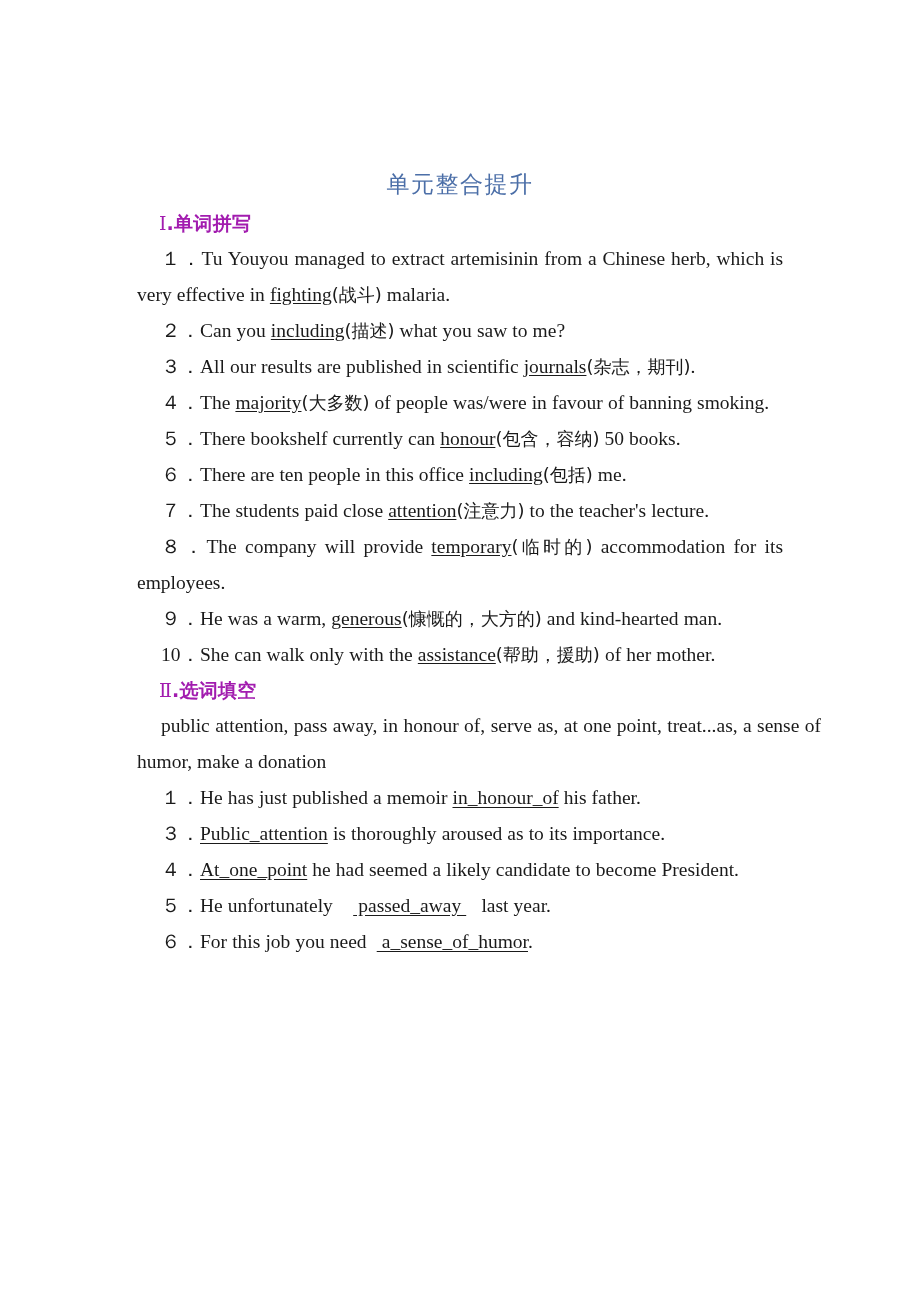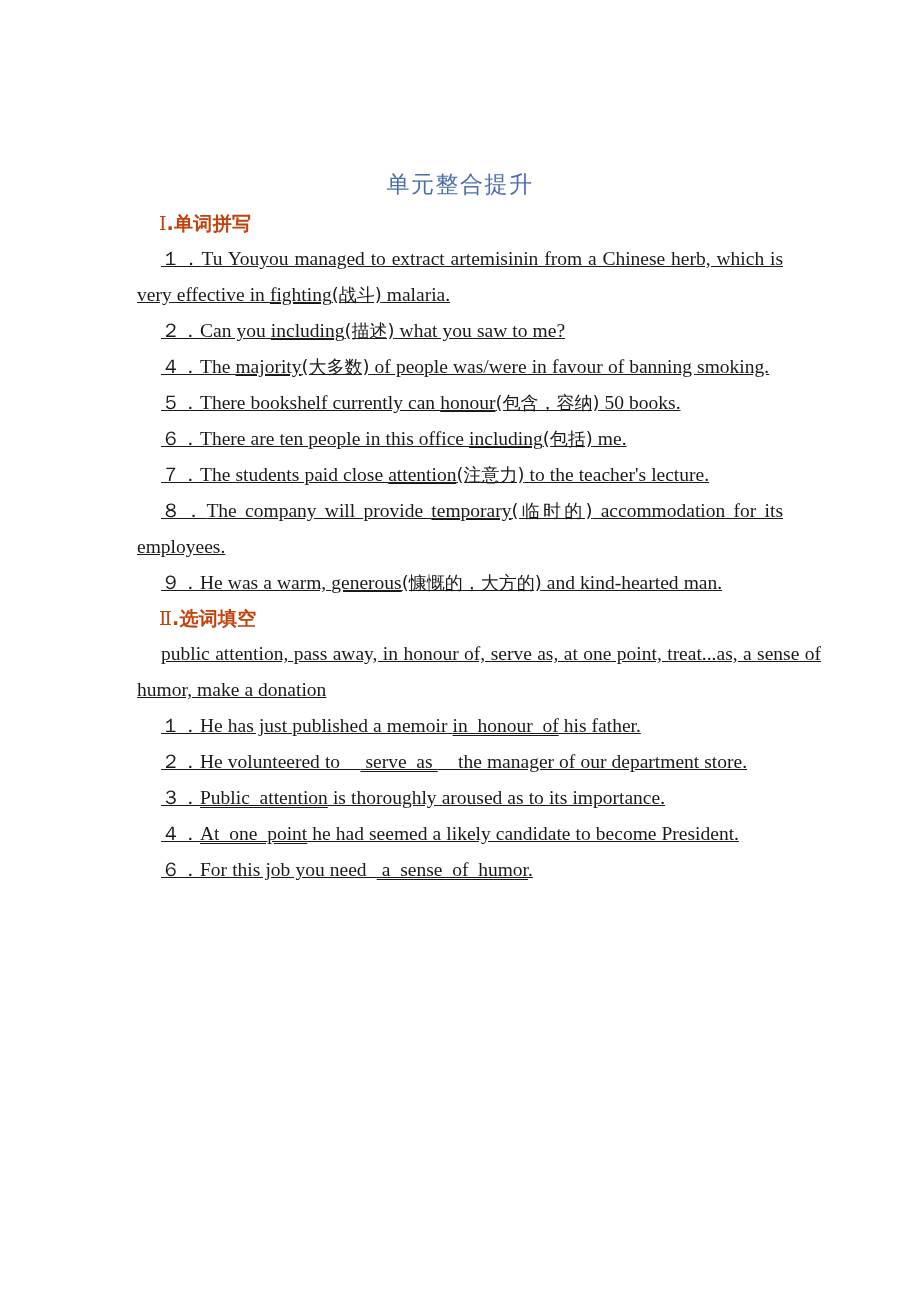--- a/index.html
+++ b/index.html
@@ -48,38 +48,37 @@
 
   
   .section-head {
     font-size: 19px;
     line-height: 34px;
     margin: 0;
     padding-left: 22px;
     font-family: "DejaVu Sans", "Liberation Sans", sans-serif;
     font-weight: 700;
     letter-spacing: 0.3px;
-    color: #c2410c;
+    color: #a21caf;
   }
   .section-head .numeral {
     font-family: "Liberation Serif", "DejaVu Serif", serif;
     font-weight: 400;
     letter-spacing: 0;
   }
 
   
   .item {
     font-size: 19.5px;
     line-height: 36px;
     margin: 0;
     text-align: justify;
     text-justify: inter-word;
     text-indent: 24px;
     word-spacing: 0.2px;
-    text-decoration: underline;
   }
   .item.nojust {
     text-align: left;
   }
   .item .num {
     letter-spacing: 0px;
   }
 
   
   .wide {
@@ -109,43 +108,45 @@
   <div class="content">
 
     <div class="doc-title">单元整合提升</div>
 
     <div class="section-head"><span class="numeral">Ⅰ</span><span>.</span><span>单词拼写</span></div>
 
     <p class="item"><span class="num">１．</span><span>Tu Youyou managed to extract artemisinin from a Chinese herb, which is very effective in </span><span class="ul">fighting</span><span class="cn">(战斗)</span><span> malaria.</span></p>
 
     <p class="item"><span class="num">２．</span><span>Can you </span><span class="ul">including</span><span class="cn">(描述)</span><span> what you saw to me?</span></p>
 
+    <p class="item"><span class="num">３．</span><span>All our results are published in scientific </span><span class="ul">journals</span><span class="cn">(杂志，期刊)</span><span>.</span></p>
 
     <p class="item"><span class="num">４．</span><span>The </span><span class="ul">majority</span><span class="cn">(大多数)</span><span> of people was/were in favour of banning smoking.</span></p>
 
     <p class="item nojust"><span class="num">５．</span><span>There bookshelf currently can </span><span class="ul">honour</span><span class="cn">(包含，容纳)</span><span> 50 books.</span></p>
 
     <p class="item nojust"><span class="num">６．</span><span>There are ten people in this office </span><span class="ul">including</span><span class="cn">(包括)</span><span> me.</span></p>
 
     <p class="item"><span class="num">７．</span><span>The students paid close </span><span class="ul">attention</span><span class="cn">(注意力)</span><span> to the teacher's lecture.</span></p>
 
     <p class="item"><span class="num">８．</span><span>The company will provide </span><span class="ul">temporary</span><span class="cn">(临时的)</span><span> accommodation for its employees.</span></p>
 
     <p class="item"><span class="num">９．</span><span>He was a warm, </span><span class="ul">generous</span><span class="cn">(慷慨的，大方的)</span><span> and kind-hearted man.</span></p>
 
+    <p class="item"><span class="num">10．</span><span>She can walk only with the </span><span class="ul">assistance</span><span class="cn">(帮助，援助)</span><span> of her mother.</span></p>
 
     <div class="section-head"><span class="numeral">Ⅱ</span><span>.</span><span>选词填空</span></div>
 
     <p class="item wide">public attention, pass away, in honour of, serve as, at one point, treat...as, a sense of humor, make a donation</p>
 
     <p class="item wide nojust"><span class="num">１．</span><span>He has just published a memoir </span><span class="blank">in_honour_of</span><span> his father.</span></p>
 
-    <p class="item wide nojust"><span class="num">２．</span><span class="sp">He volunteered to    </span><span class="blank"> serve_as </span><span class="sp">    the manager of our department store.</span></p>
 
     <p class="item wide nojust"><span class="num">３．</span><span></span><span class="blank">Public_attention</span><span> is thoroughly aroused as to its importance.</span></p>
 
     <p class="item wide"><span class="num">４．</span><span></span><span class="blank">At_one_point</span><span> he had seemed a likely candidate to become President.</span></p>
 
+    <p class="item wide nojust"><span class="num">５．</span><span class="sp">He unfortunately    </span><span class="blank"> passed_away </span><span class="sp">   last year.</span></p>
 
     <p class="item wide nojust"><span class="num">６．</span><span class="sp">For this job you need  </span><span class="blank"> a_sense_of_humor</span><span>.</span></p>
 
   </div>
 </div>
 
 </body></html>

